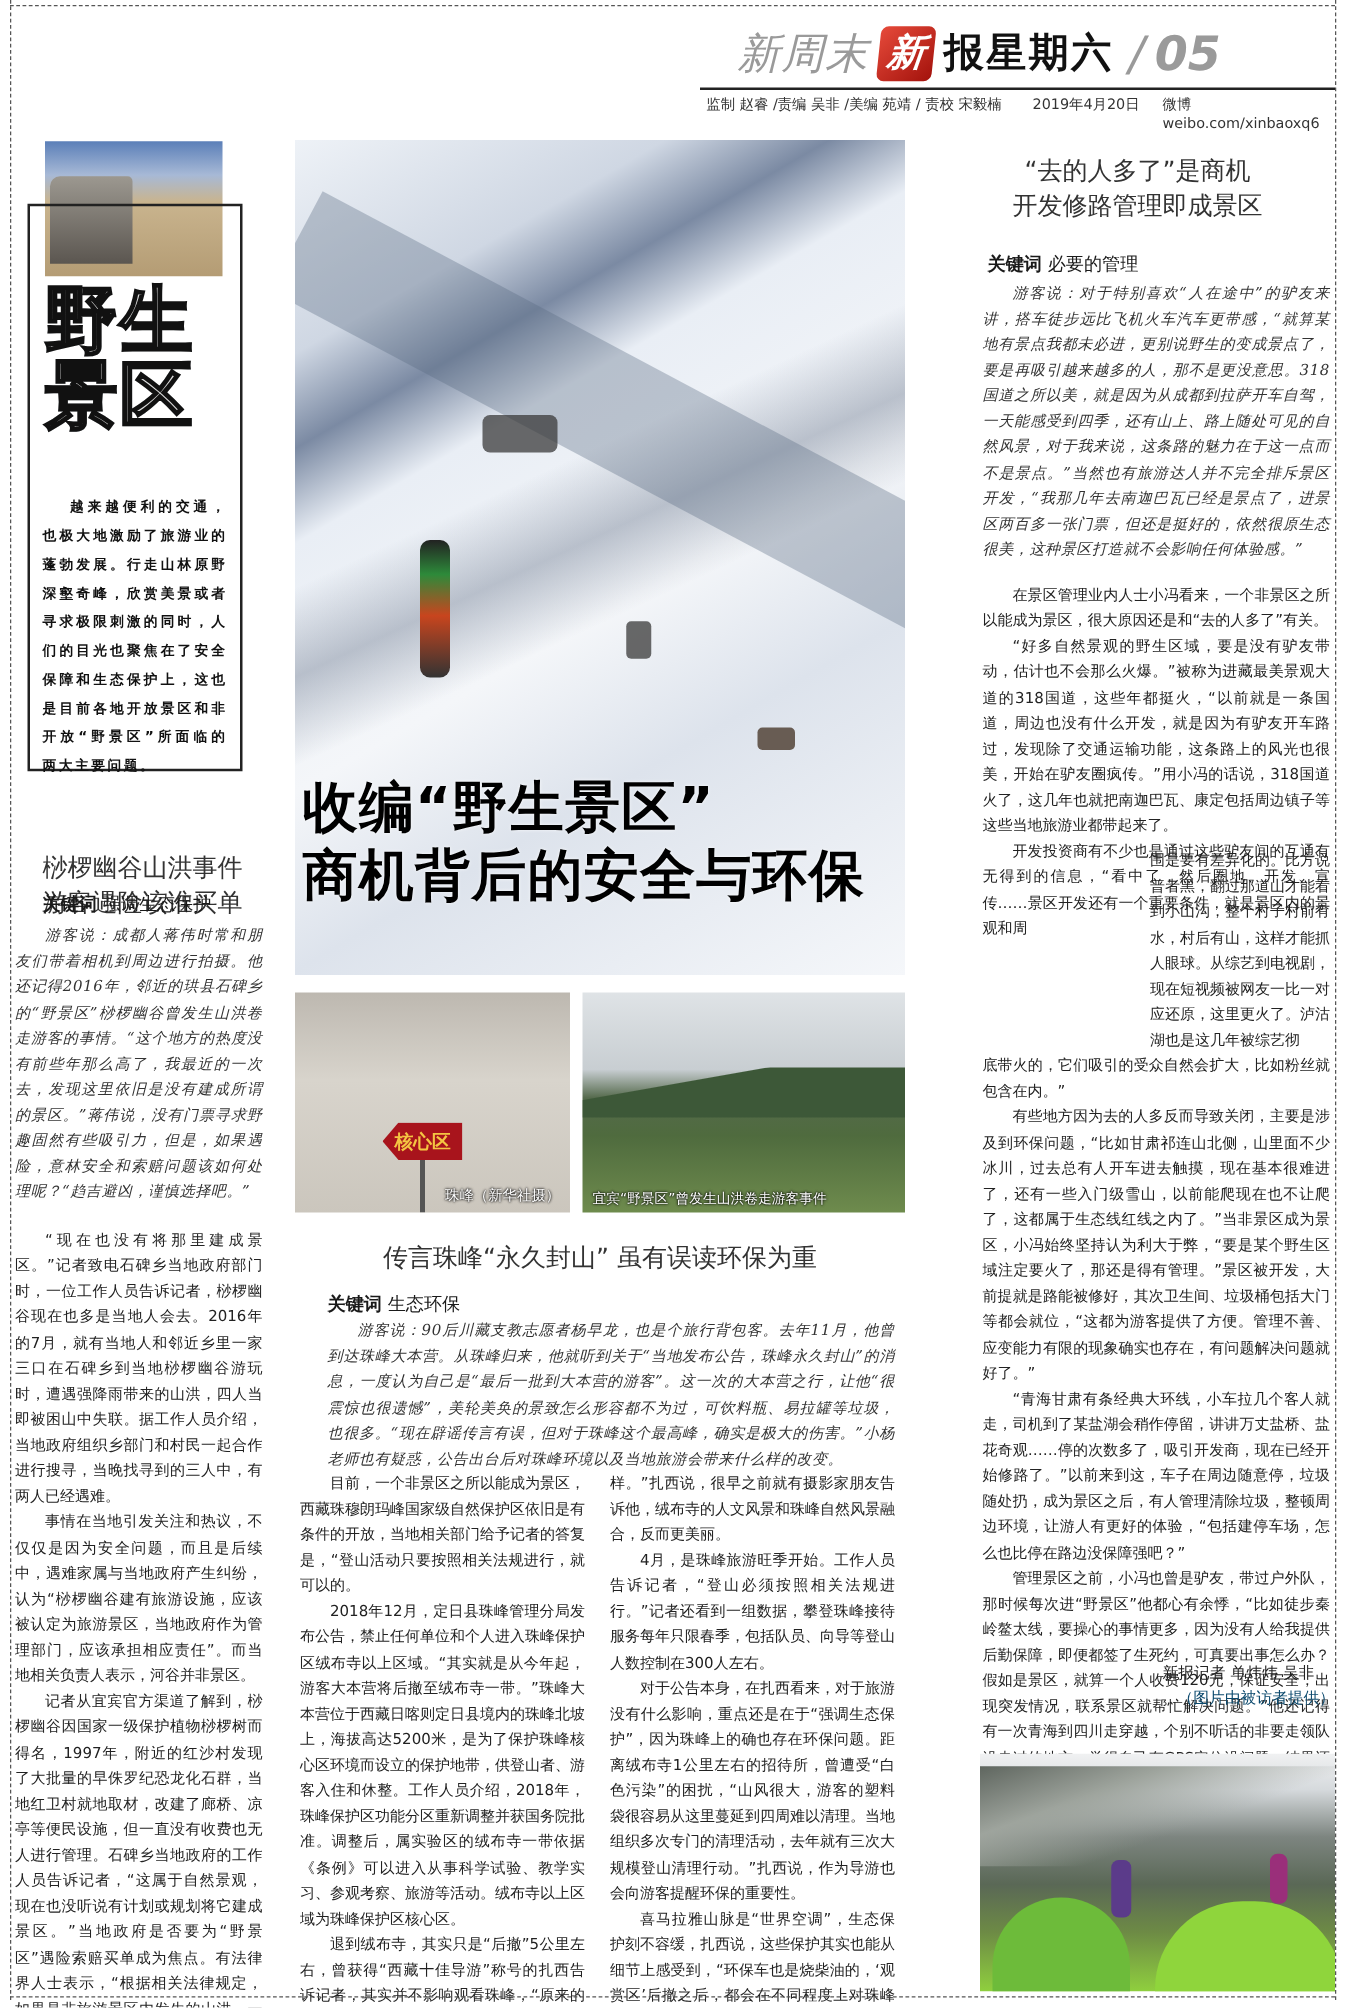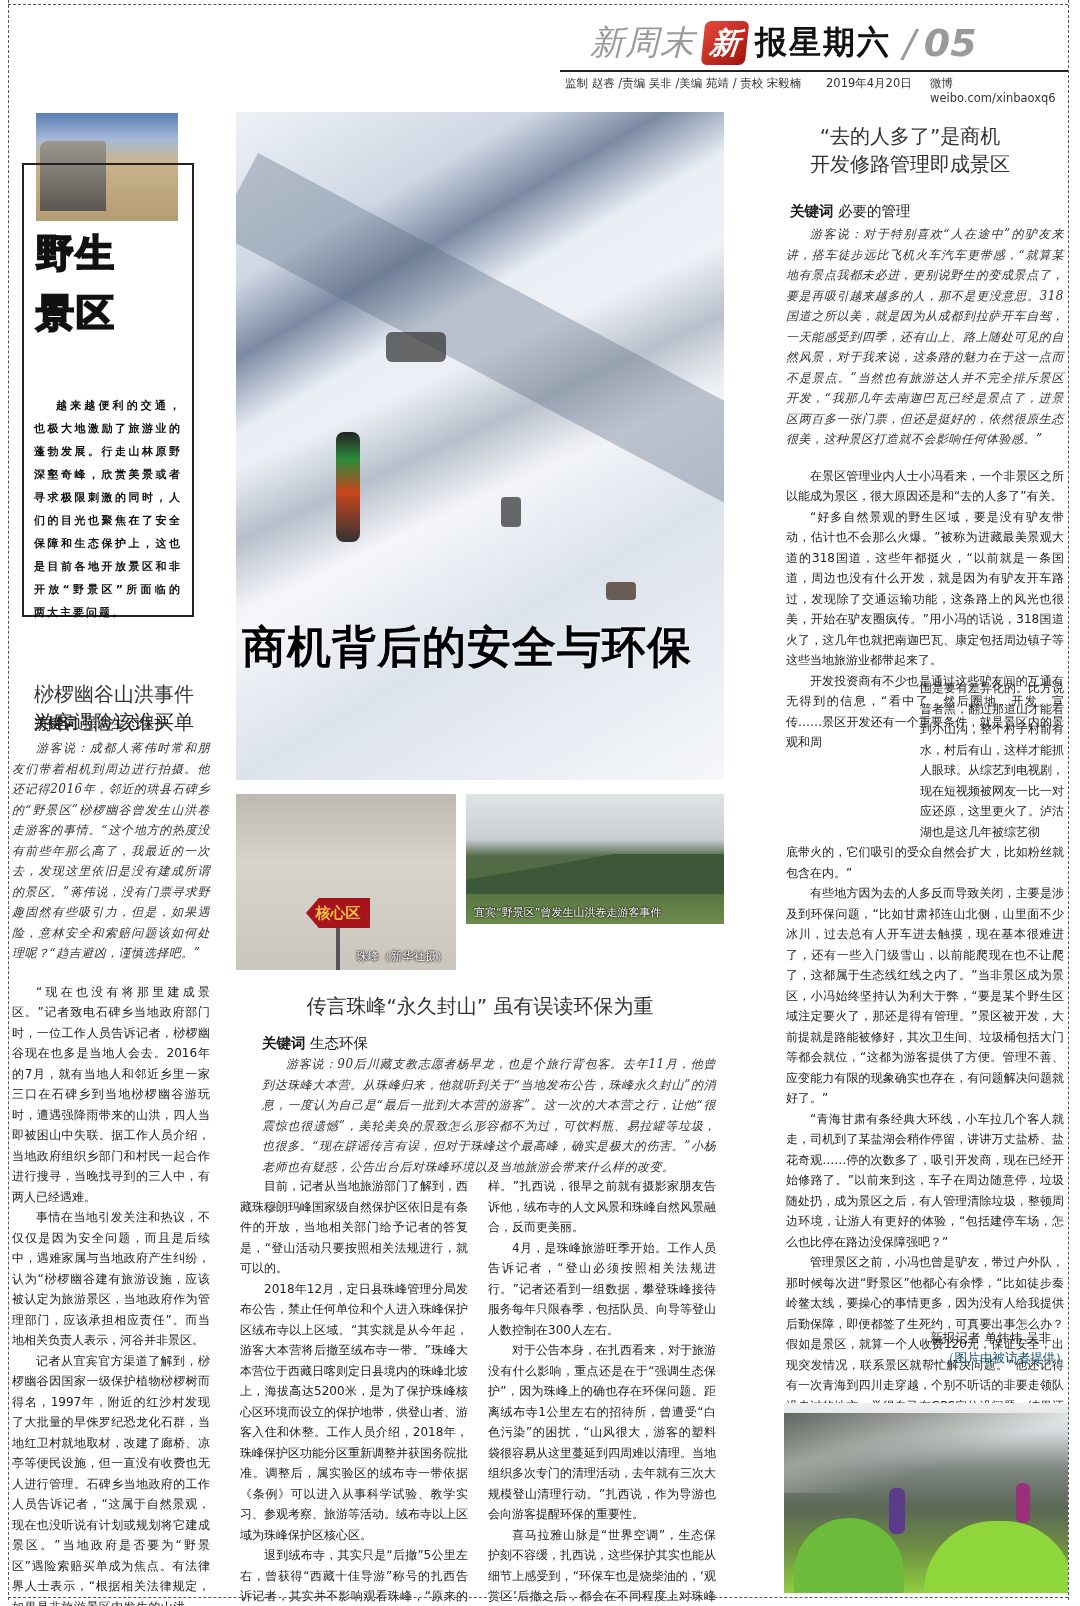--- a/index.html
+++ b/index.html
@@ -26,23 +26,23 @@
       linear-gradient(155deg, rgba(255,255,255,0) 0%, rgba(255,255,255,0) 40%, rgba(80,95,120,.35) 48%, rgba(255,255,255,0) 56%),
       linear-gradient(150deg, #eef2f7 0%, #cfd7e3 18%, #7b8aa3 26%, #e9eef5 34%, #f4f6f9 55%, #dde3ec 70%, #f5f7fa 100%); }
   .photo-car { background:linear-gradient(180deg,#5b7fb8 0%,#a7b9d6 25%,#c9b48e 45%,#b49c74 100%); }
   .photo-everest { background:linear-gradient(180deg,#bdb8b0 0%,#d8d4cc 40%,#cbc6bd 100%); }
   .photo-valley { background:linear-gradient(180deg,#dfe3e6 0%,#c8ced2 35%,#556a4c 48%,#4f6b3e 65%,#6e8b4d 100%); }
   .photo-camp { background:linear-gradient(180deg,#f0f1f2 0%,#d6dadd 15%,#7d8580 35%,#5a6856 55%,#6d8a45 75%,#8fcf3e 100%); }
   .sign { background:#a8141c; color:#f4c542; font-weight:800; font-size:15px; }
   .caption-over { color:#fff; font-size:11.5px; text-shadow:0 0 2px #000,0 0 2px #000; }
   .big-head { font-size:44px; font-weight:900; color:#000; line-height:54px; letter-spacing:1px;
               text-shadow:0 0 3px rgba(255,255,255,.8); }
-  .wild-title { font-size:38px; font-weight:900; line-height:60px; color:#ddd;
+  .wild-title { font-size:58px; font-weight:900; line-height:60px; color:#ddd;
                 -webkit-text-stroke:2px #111; letter-spacing:2px;
-                background:linear-gradient(180deg,#f5f5f5,#9aa0a6);font-family:Liberation Mono, monospace; -webkit-background-clip:text; }
+                background:linear-gradient(180deg,#f5f5f5,#9aa0a6); -webkit-background-clip:text; }
   .intro-box { border:2px solid #222; }
   .intro-text { font-size:11px; line-height:23px; font-weight:700; letter-spacing:2px; color:#111; text-align:justify; }
   .intro-text p { margin:0; text-indent:2em; }
 </style>
 </head>
 <body>
 
 <div class="dash-v" style="left:8px;top:0;height:1600px;"></div>
 <div class="dash-v" style="left:1068px;top:0;height:1600px;"></div>
 <div class="dash-h" style="left:8px;top:4px;width:1060px;"></div>
@@ -88,43 +88,44 @@
 </div>
 
 <div class="abs photo-main" style="left:236px;top:112px;width:488px;height:668px;overflow:hidden;">
   <div style="position:absolute;left:-40px;top:200px;width:700px;height:90px;background:rgba(90,105,130,.35);transform:rotate(28deg);"></div>
   <div style="position:absolute;left:100px;top:320px;width:24px;height:110px;background:linear-gradient(180deg,#222 0%,#2d8a3a 25%,#c8451e 55%,#333 100%);border-radius:8px;"></div>
   <div style="position:absolute;left:150px;top:220px;width:60px;height:30px;background:#3a3a3a;border-radius:6px;opacity:.75;"></div>
   <div style="position:absolute;left:265px;top:385px;width:20px;height:30px;background:#444;border-radius:4px;opacity:.8;"></div>
   <div style="position:absolute;left:370px;top:470px;width:30px;height:18px;background:#4a3a2c;border-radius:4px;opacity:.8;"></div>
 </div>
 <div class="abs big-head" style="left:242px;top:620px;width:680px;">
+  <div>收编“野生景区”</div>
   <div>商机背后的安全与环保</div>
 </div>
 
 <div class="abs photo-everest" style="left:236px;top:794px;width:220px;height:176px;overflow:hidden;">
   <div class="sign" style="position:absolute;left:70px;top:104px;width:64px;height:30px;line-height:30px;text-align:center;clip-path:polygon(20% 0,100% 0,100% 100%,20% 100%,0 50%);">核心区</div>
   <div style="position:absolute;left:100px;top:134px;width:4px;height:42px;background:#555;"></div>
   <div class="caption-over" style="position:absolute;right:8px;bottom:6px;">珠峰（新华社摄）</div>
 </div>
-<div class="abs photo-valley" style="left:466px;top:794px;width:258px;height:130px;overflow:hidden;">
+<div class="abs photo-valley" style="left:466px;top:794px;width:258px;height:176px;overflow:hidden;">
   <div style="position:absolute;left:0;top:60px;width:258px;height:40px;background:linear-gradient(170deg,transparent 30%,#3d5838 31%);"></div>
   <div class="caption-over" style="position:absolute;left:8px;bottom:4px;font-size:11px;">宜宾“野景区”曾发生山洪卷走游客事件</div>
 </div>
 
 <div class="abs sub-head" style="left:236px;top:992px;width:488px;">传言珠峰“永久封山” 虽有误读环保为重</div>
 <div class="abs kw" style="left:262px;top:1026px;">
   <b>关键词</b>
   <span>生态环保</span>
 </div>
 <div class="abs body-text" style="left:262px;top:1054px;width:454px;">
   <p class="hand">游客说：90后川藏支教志愿者杨早龙，也是个旅行背包客。去年11月，他曾到达珠峰大本营。从珠峰归来，他就听到关于“当地发布公告，珠峰永久封山”的消息，一度认为自己是“最后一批到大本营的游客”。这一次的大本营之行，让他“很震惊也很遗憾”，美轮美奂的景致怎么形容都不为过，可饮料瓶、易拉罐等垃圾，也很多。“现在辟谣传言有误，但对于珠峰这个最高峰，确实是极大的伤害。”小杨老师也有疑惑，公告出台后对珠峰环境以及当地旅游会带来什么样的改变。</p>
 </div>
 <div class="abs body-text" style="left:240px;top:1176px;width:228px;">
-  <p>目前，记者从当地旅游部门了解到，西藏珠穆朗玛峰国家级自然保护区依旧是有条件的开放，当地相关部门给予记者的答复是，“登山活动只要按照相关法规进行，就可以的。</p>
+  <p>目前，一个非景区之所以能成为景区，西藏珠穆朗玛峰国家级自然保护区依旧是有条件的开放，当地相关部门给予记者的答复是，“登山活动只要按照相关法规进行，就可以的。</p>
   <p>2018年12月，定日县珠峰管理分局发布公告，禁止任何单位和个人进入珠峰保护区绒布寺以上区域。“其实就是从今年起，游客大本营将后撤至绒布寺一带。”珠峰大本营位于西藏日喀则定日县境内的珠峰北坡上，海拔高达5200米，是为了保护珠峰核心区环境而设立的保护地带，供登山者、游客入住和休整。工作人员介绍，2018年，珠峰保护区功能分区重新调整并获国务院批准。调整后，属实验区的绒布寺一带依据《条例》可以进入从事科学试验、教学实习、参观考察、旅游等活动。绒布寺以上区域为珠峰保护区核心区。</p>
   <p>退到绒布寺，其实只是“后撤”5公里左右，曾获得“西藏十佳导游”称号的扎西告诉记者，其实并不影响观看珠峰，“原来的大本营和现在绒布寺观看角度几乎是一</p>
 </div>
 <div class="abs body-text" style="left:488px;top:1176px;width:228px;">
   <p style="text-indent:0;">样。”扎西说，很早之前就有摄影家朋友告诉他，绒布寺的人文风景和珠峰自然风景融合，反而更美丽。</p>
   <p>4月，是珠峰旅游旺季开始。工作人员告诉记者，“登山必须按照相关法规进行。”记者还看到一组数据，攀登珠峰接待服务每年只限春季，包括队员、向导等登山人数控制在300人左右。</p>
   <p>对于公告本身，在扎西看来，对于旅游没有什么影响，重点还是在于“强调生态保护”，因为珠峰上的确也存在环保问题。距离绒布寺1公里左右的招待所，曾遭受“白色污染”的困扰，“山风很大，游客的塑料袋很容易从这里蔓延到四周难以清理。当地组织多次专门的清理活动，去年就有三次大规模登山清理行动。”扎西说，作为导游也会向游客提醒环保的重要性。</p>
   <p>喜马拉雅山脉是“世界空调”，生态保护刻不容缓，扎西说，这些保护其实也能从细节上感受到，“环保车也是烧柴油的，‘观赏区’后撤之后，都会在不同程度上对珠峰生态减少侵害。”</p>
 </div>
 <div class="dash-h" style="left:8px;top:1597px;width:1060px;"></div>

